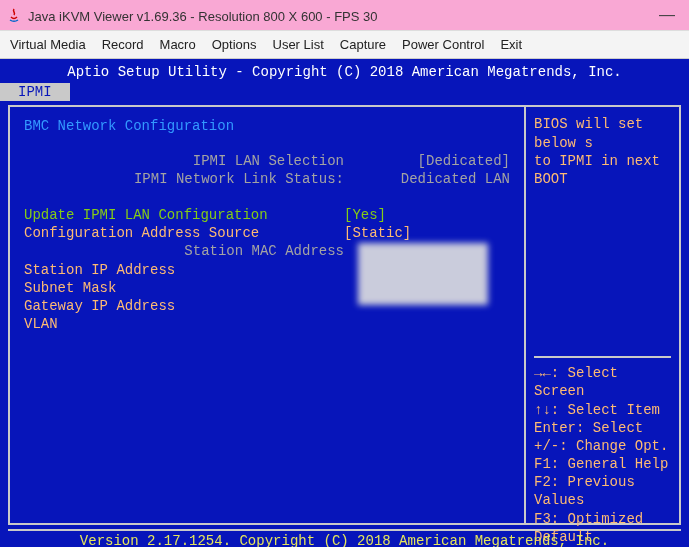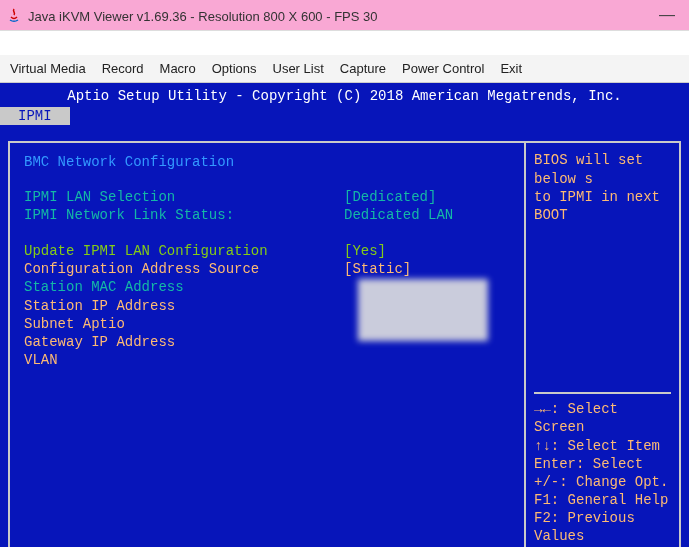--- a/index.html
+++ b/index.html
@@ -31,21 +31,20 @@
     .titlebar .min {
       font-size: 16px; color: #444; padding: 0 8px; cursor: default;
     }
     .menubar {
       display: flex;
       gap: 16px;
       padding: 6px 10px;
       background: #f4f4f4;
       color: #222;
       border-bottom: 1px solid #ccc;
-      margin-top: 24px;
     }
     .menubar span { cursor: default; }
     .bios {
       background: #0715ba;
       color: #fff;
       font-family: "Courier New", monospace;
       font-size: 14px;
       line-height: 1.3;
       height: calc(547px - 52px);
       position: relative;
@@ -61,21 +60,21 @@
     }
     .tab {
       display: inline-block;
       background: #c9c9c9;
       color: #0715ba;
       padding: 0 18px;
       font-weight: normal;
     }
     .panels {
       display: flex;
-      margin: 16px 8px;
+      margin: 4px 8px;
       border: 2px solid #c9c9c9;
       background: #c9c9c9;
       height: 420px;
       gap: 2px;
     }
     .panel-left {
       flex: 0 0 514px;
       background: #0715ba;
       padding: 10px 14px;
       position: relative;
@@ -91,21 +90,21 @@
     .panel-right .divider {
       border-top: 2px solid #c9c9c9;
       margin: 168px 0 6px 0;
     }
     .row {
       display: flex;
       white-space: pre;
     }
     .row .label { flex: 0 0 320px; }
     .row .value { flex: 1; }
-    .greyed { color: #14b8a6; }
+    .greyed { color: #a3a3a3; text-align: right; }
     .highlight { color: #84cc16; }
     .link { color: #fdba74; }
     .section-title { color: #3399ff; margin-bottom: 16px; }
     .mask {
       display:inline-block;
       width: 130px; height: 62px;
       background: #e0e0e0;
       filter: blur(3px);
       opacity: 0.9;
       vertical-align: top;
@@ -185,21 +184,21 @@
       </div>
       <div class="row greyed">
         <span class="label">Station MAC Address</span>
         <span class="value"></span>
       </div>
       <div class="row link">
         <span class="label">Station IP Address</span>
         <span class="value"></span>
       </div>
       <div class="row link">
-        <span class="label">Subnet Aptio</span>
+        <span class="label">Subnet Mask</span>
         <span class="value"></span>
       </div>
       <div class="row link">
         <span class="label">Gateway IP Address</span>
         <span class="value"></span>
       </div>
       <div class="row link">
         <span class="label">VLAN</span>
       </div>
 

